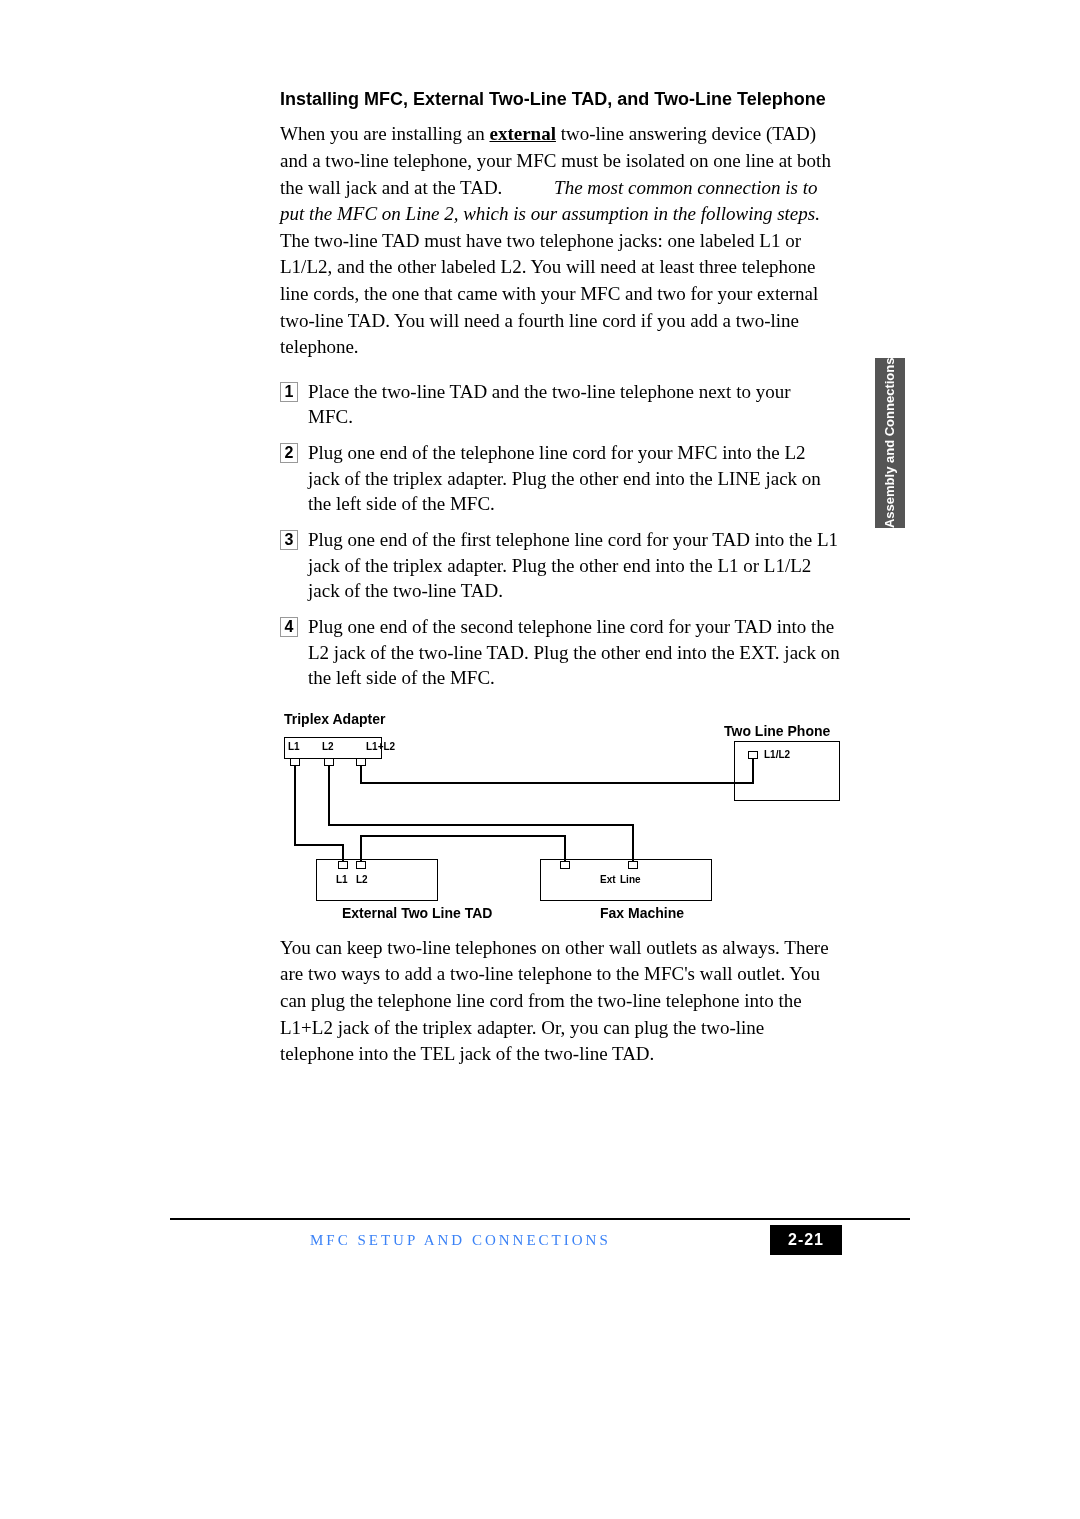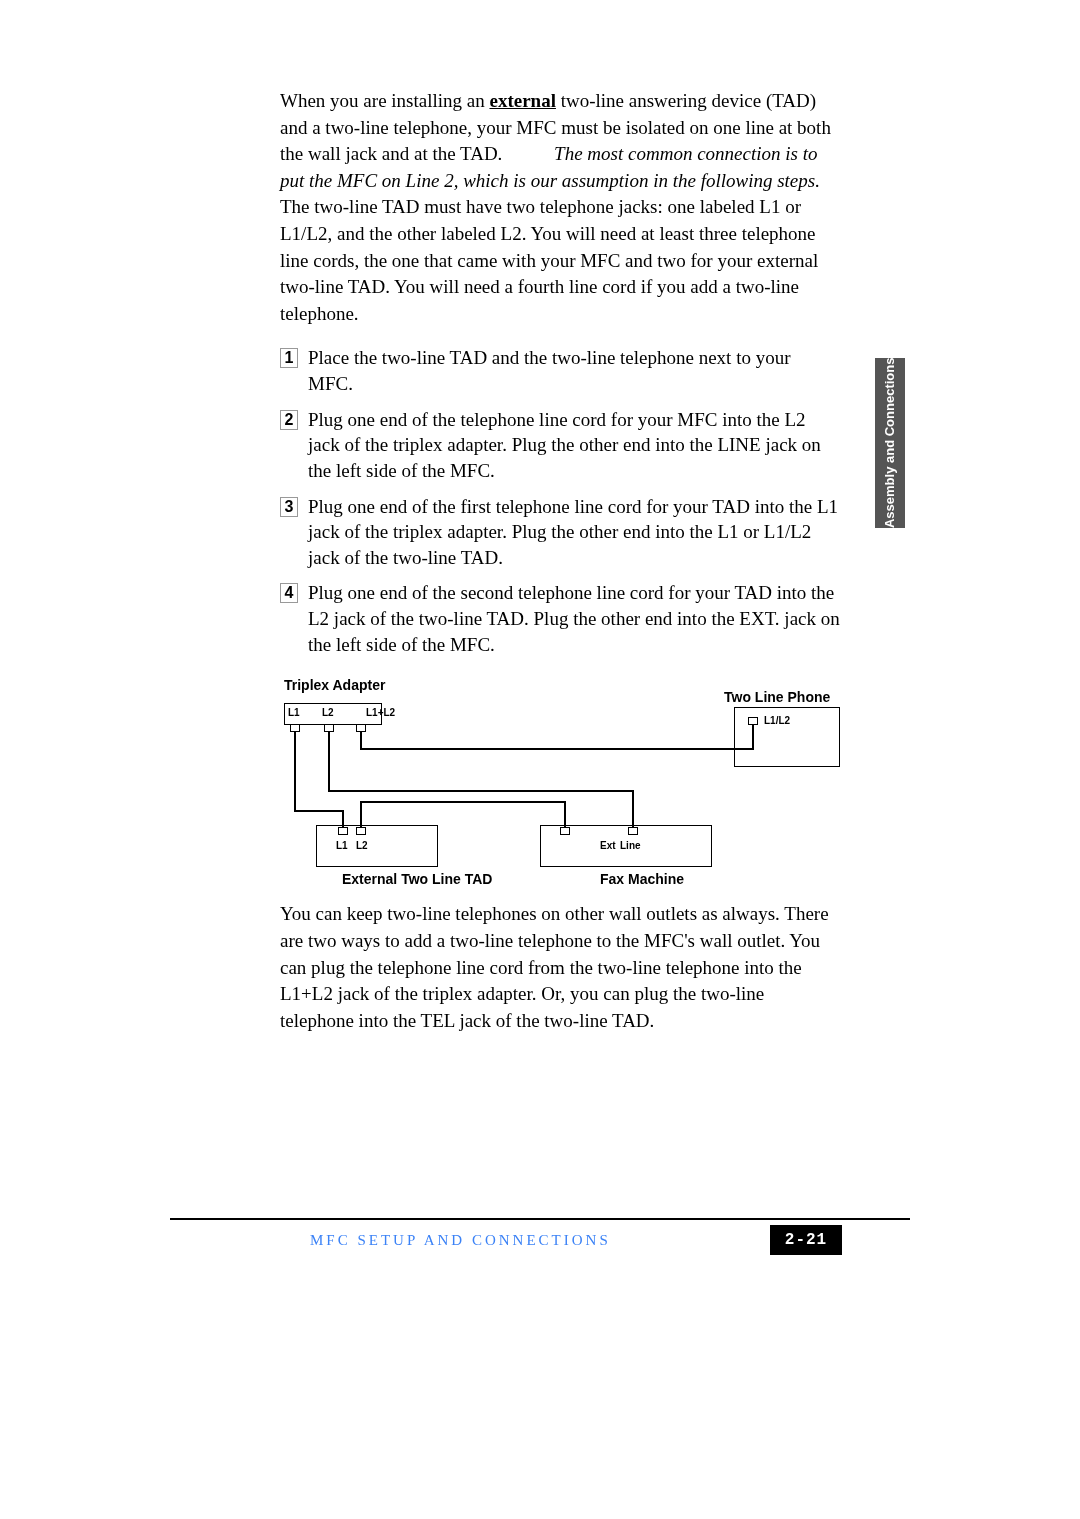--- a/index.html
+++ b/index.html
@@ -148,37 +148,38 @@
       left: 770px;
       top: 1225px;
       width: 72px;
       height: 30px;
       background: #000;
       display: flex;
       align-items: center;
       justify-content: center;
     }
     .page-num {
-      font-family: Liberation Mono, monospace;
+      font-family: Liberation Sans, sans-serif;
       font-weight: bold;
       font-size: 16px;
       color: #fff;
       letter-spacing: 1px;
     }
   </style>
 </head>
 <body>
 
 <div class="side-tab">
   <div class="side-tab-text">Assembly and
 Connections</div>
 </div>
 
 <div class="content">
 
+  <div class="section-heading">Installing MFC, External Two-Line TAD,  and Two-Line Telephone</div>
 
   <div class="body-para">
     <span>When you are installing an </span><span class="bold">external</span><span> two-line answering device (TAD) and a two-line telephone, your MFC must be isolated on one line at both the wall jack and at the TAD. </span><span class="italic">The most common connection is to put the MFC on Line 2, which is our assumption in the following steps.</span><span> The two-line TAD must have two telephone jacks: one labeled L1 or L1/L2, and the other labeled L2. You will need at least three telephone line cords, the one that came with your MFC and two for your external two-line TAD. You will need a fourth line cord if you add a two-line telephone.</span>
   </div>
 
   <div class="steps">
     <div class="step">
       <div class="step-num-box">
           <span class="step-num">1</span>
         </div>

